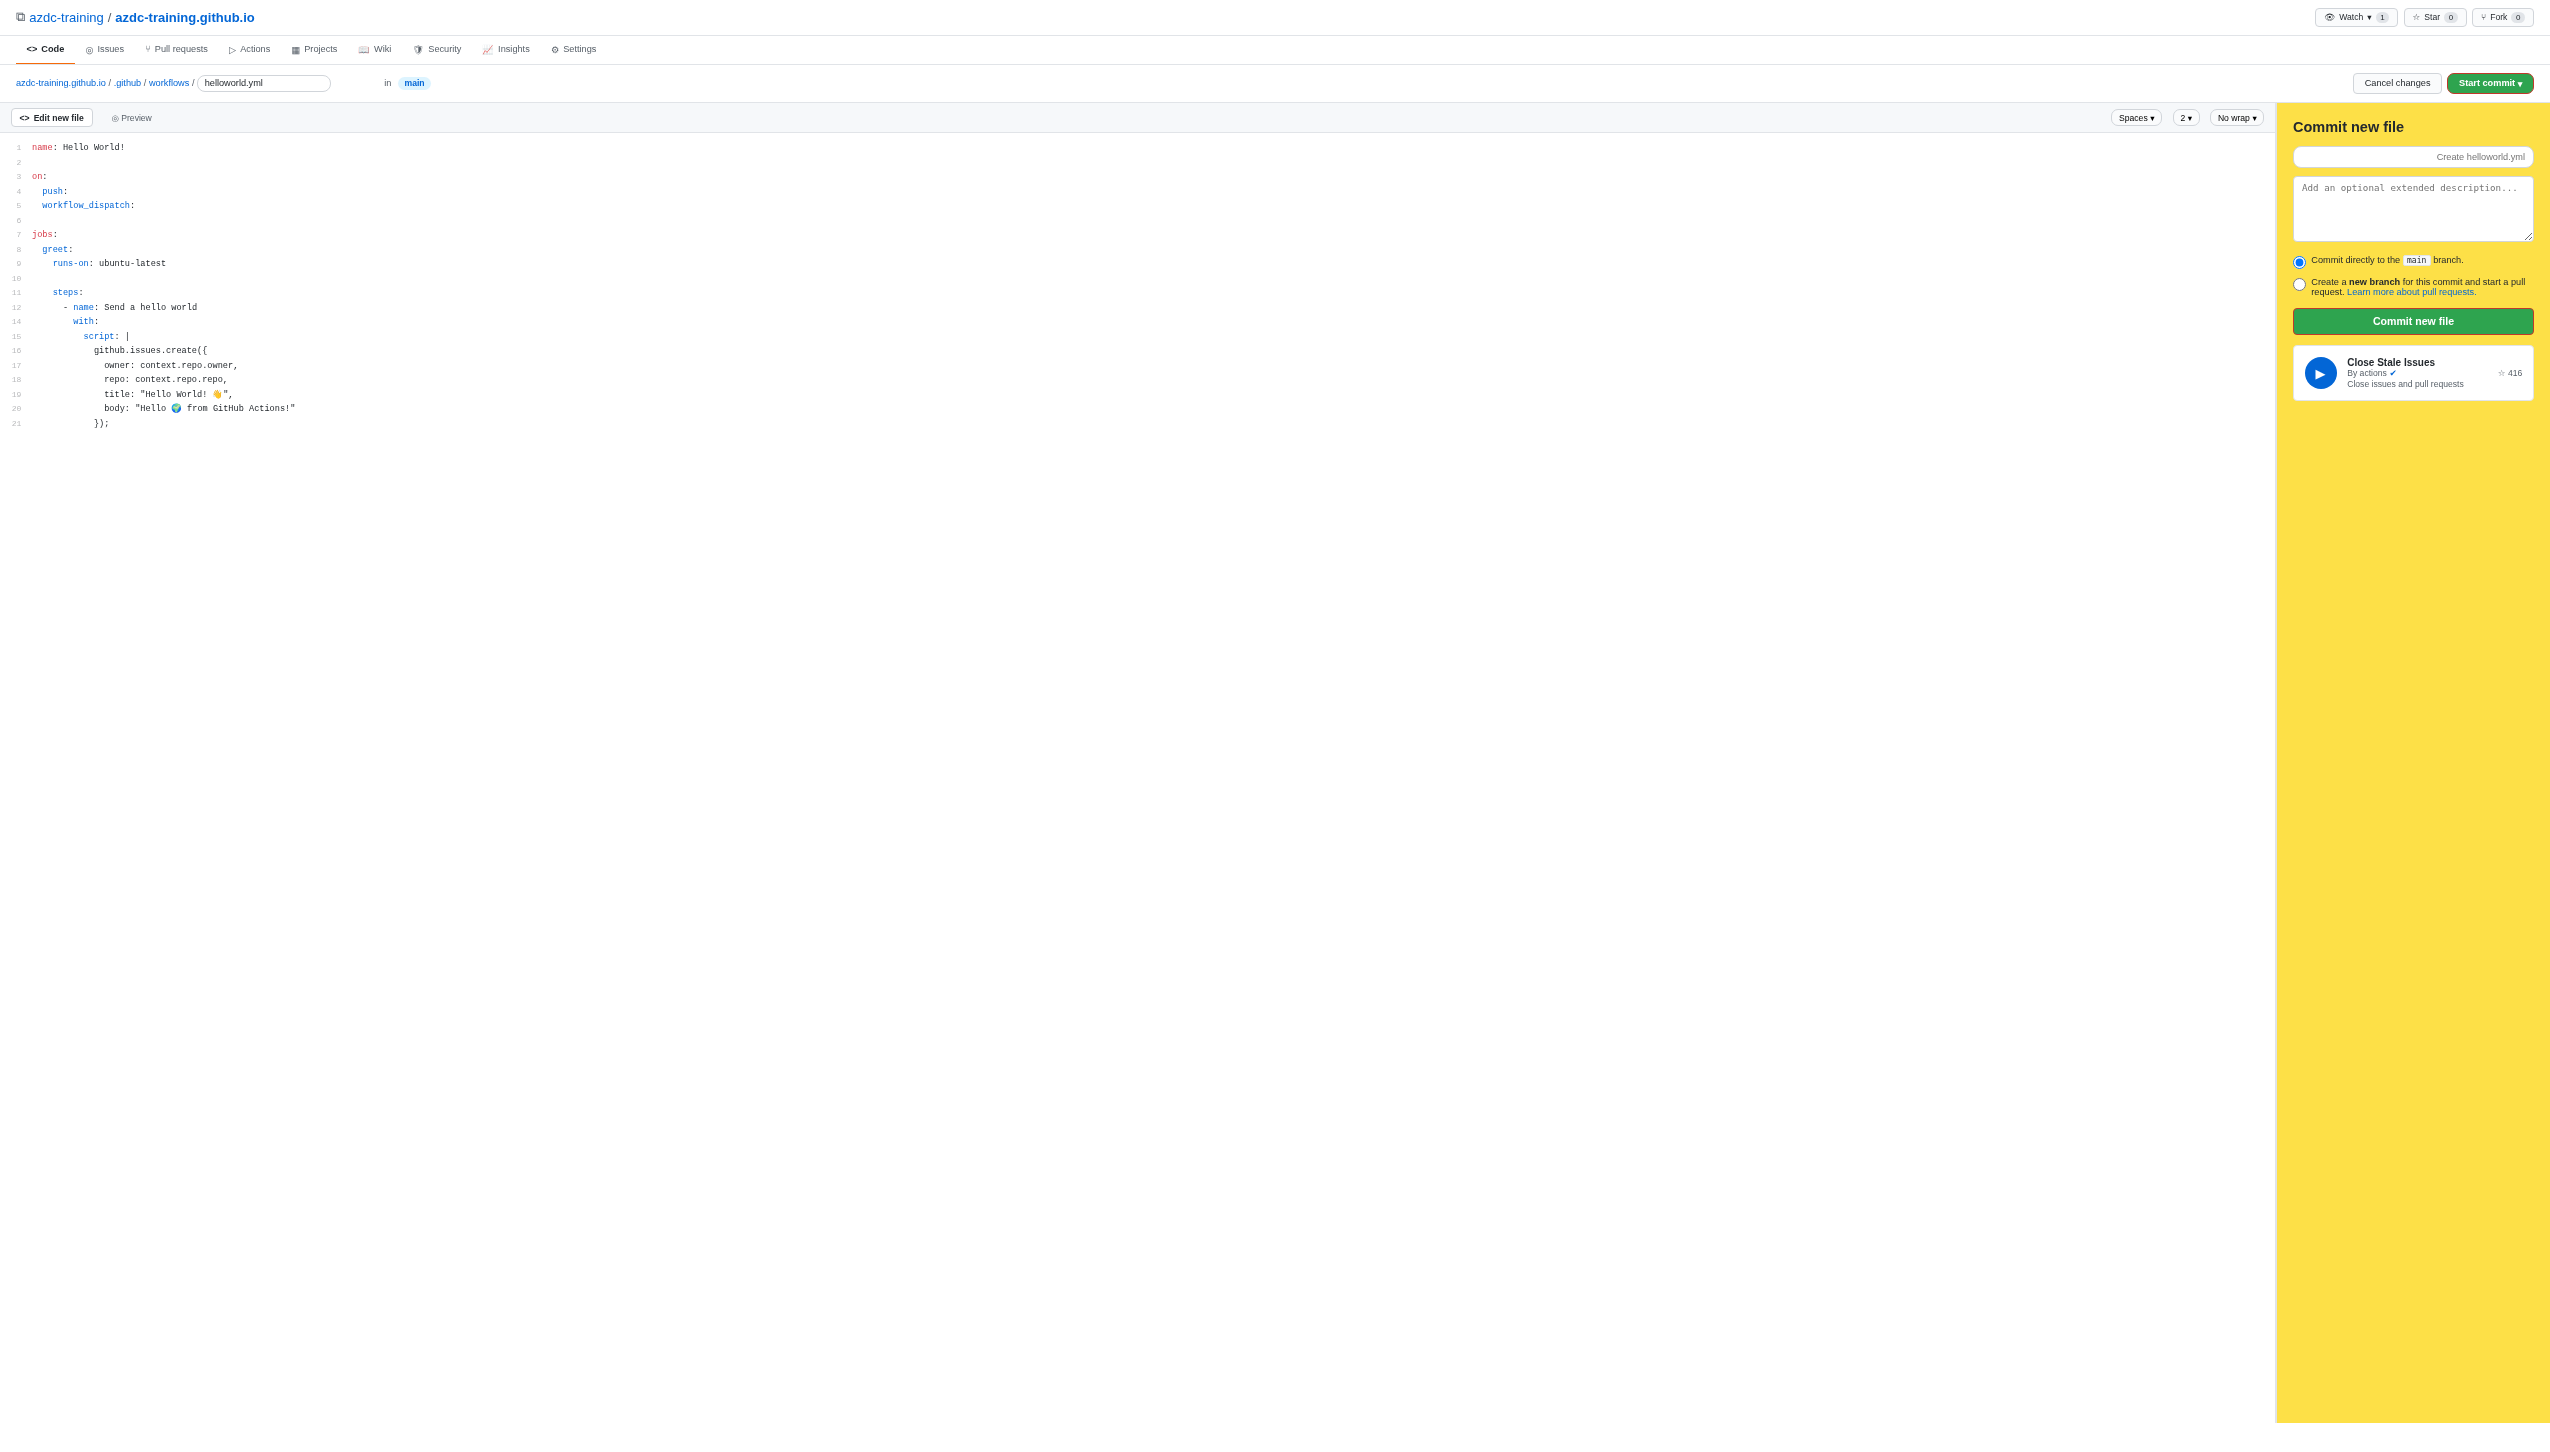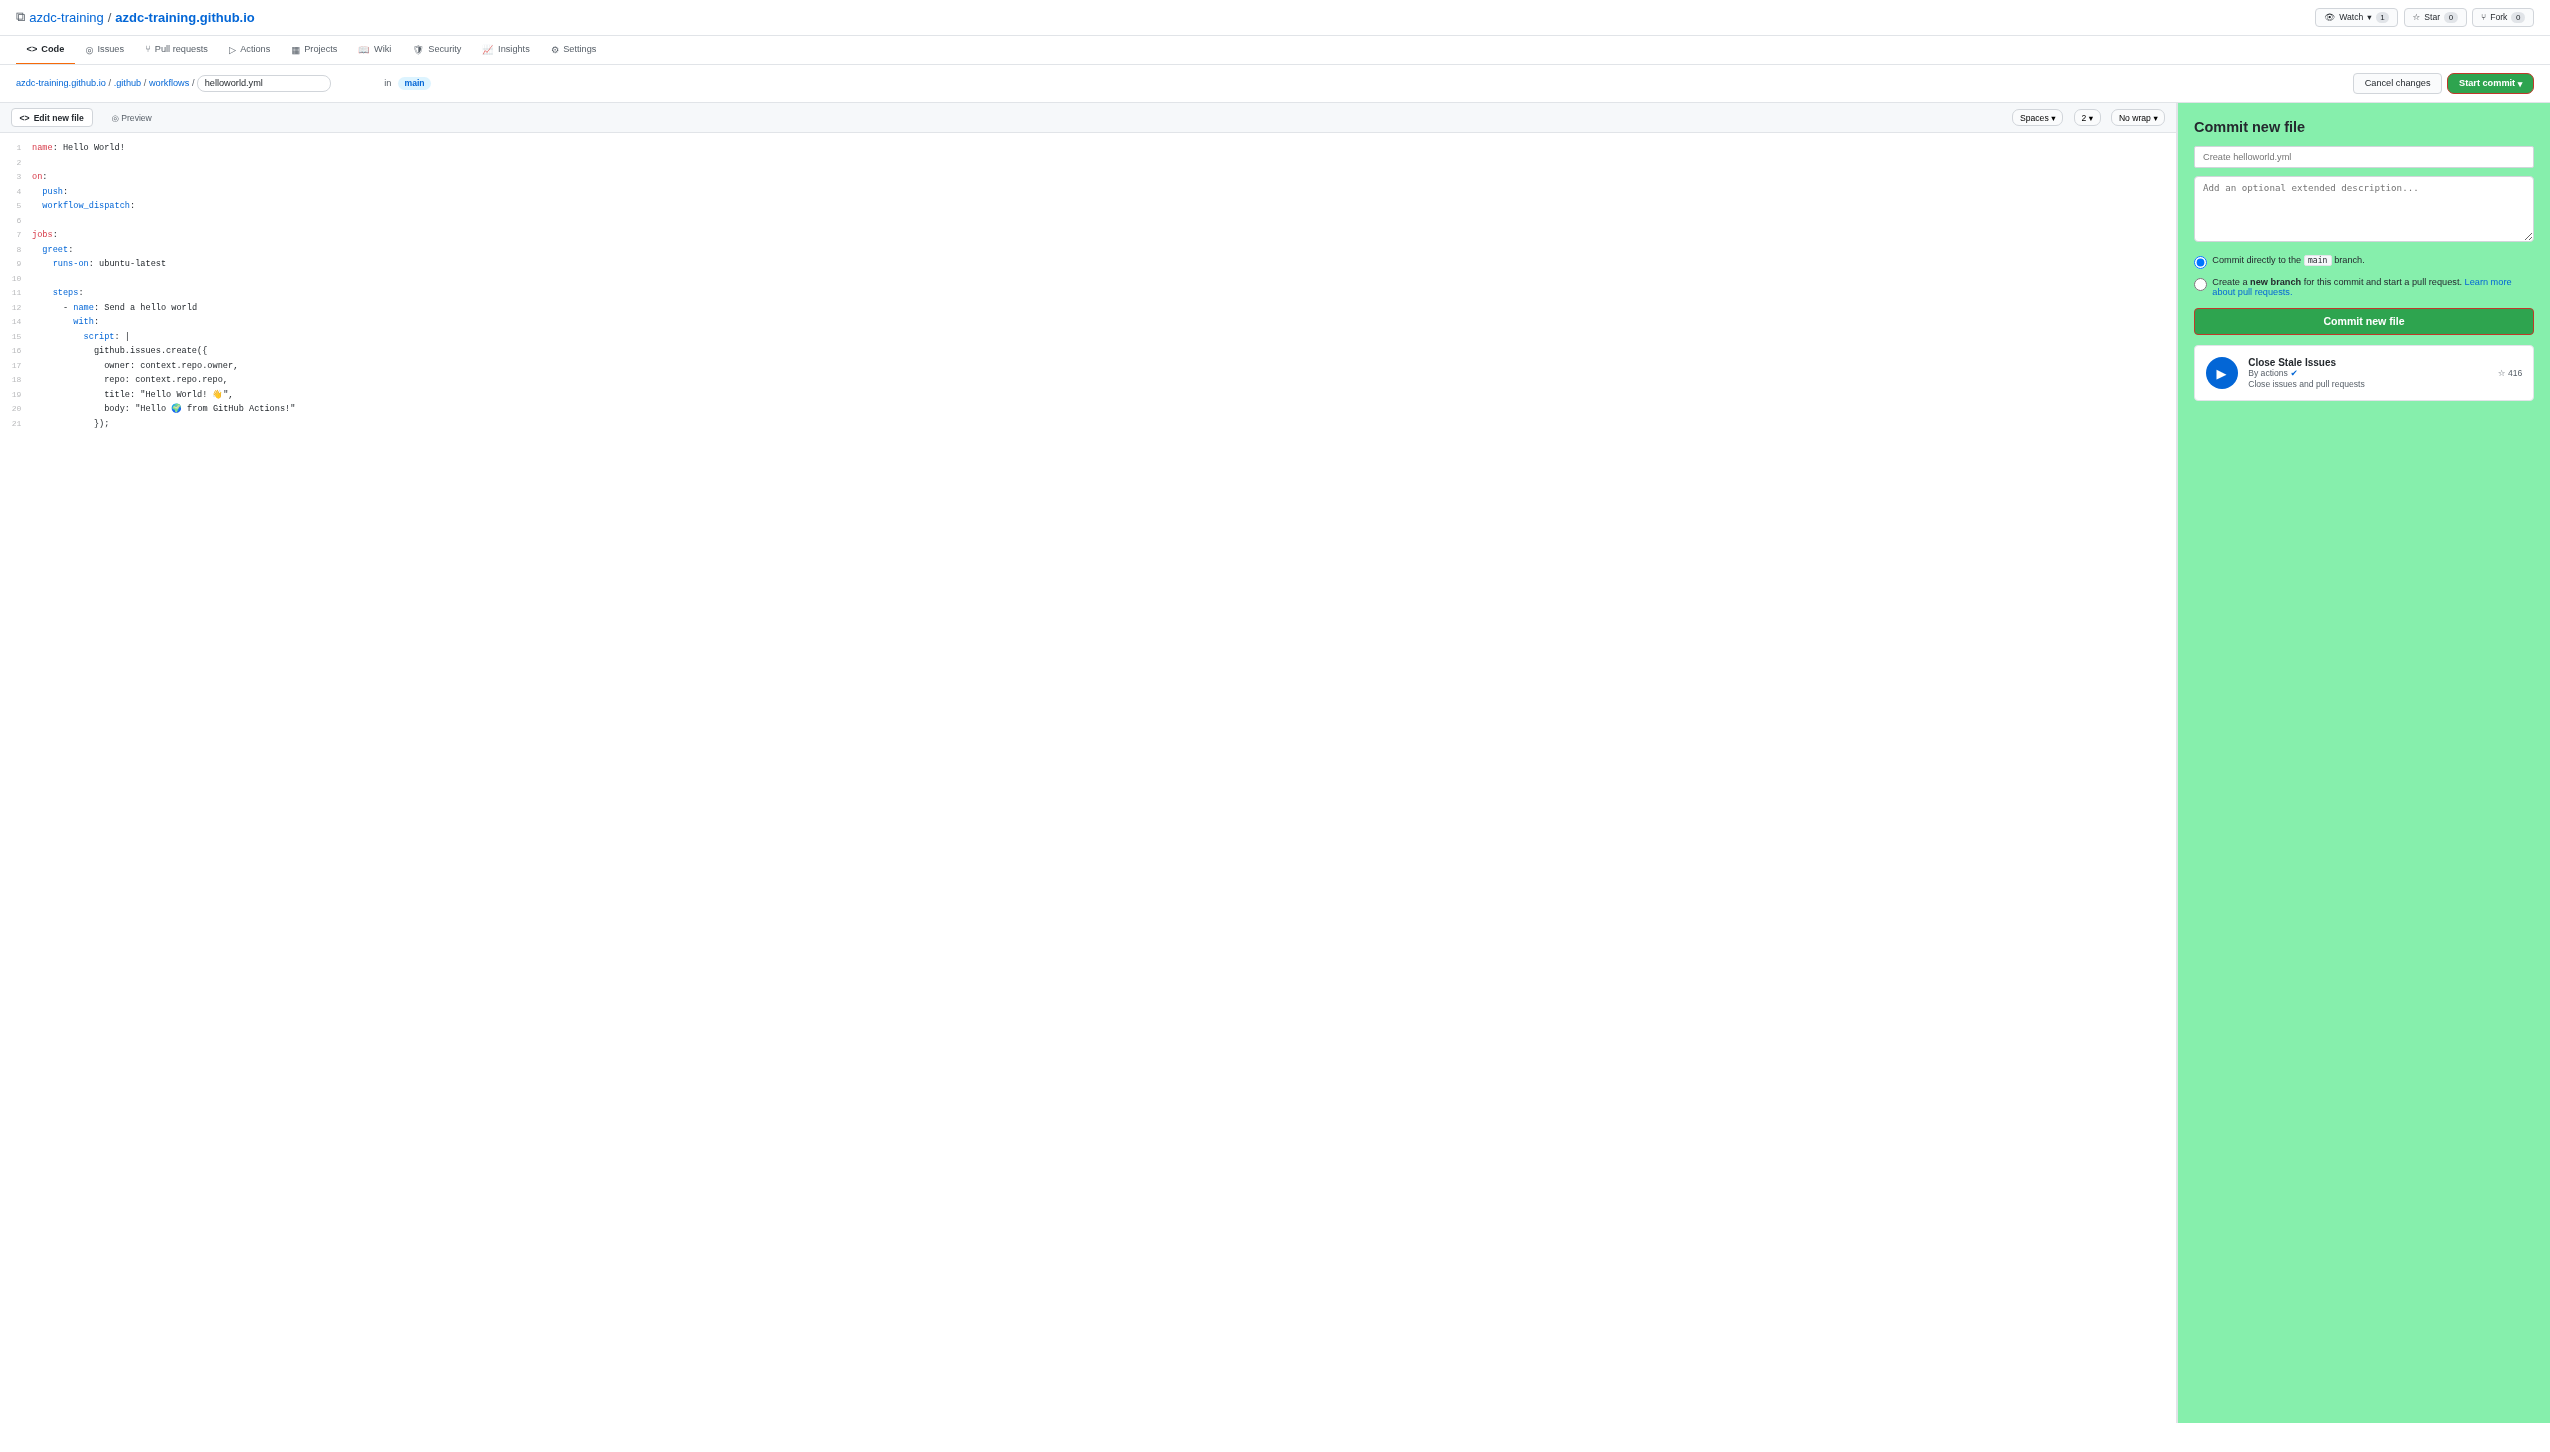--- a/index.html
+++ b/index.html
@@ -180,41 +180,42 @@
       color: #babbbd;
       user-select: none;
       font-size: 8px;
     }
     .line-content { flex: 1; white-space: pre; color: #24292e; }
     .kw-red { color: #d73a49; }
     .kw-blue { color: #0366d6; }
 
     
     .commit-panel {
-      width: 373px;
+      width: 274px;
       padding: 16px;
-      background: #86efac;
+      background: #fde047;
       border-left: 0.7px solid #e1e4e8;
       overflow-y: auto;
     }
     .commit-title-text {
       font-size: 14.5px;
       font-weight: 600;
       color: #24292e;
       margin-bottom: 10.6px;
     }
     .commit-input {
       width: 100%;
       padding: 5.3px 8px;
       border: 0.7px solid #d1d5da;
-      border-radius: 2px;
+      border-radius: 8px;
       font-size: 9.2px;
       color: #6a737d;
       margin-bottom: 8px;
       background: #fff;
+      text-align: right;
     }
     .commit-textarea {
       width: 100%;
       padding: 5.3px 8px;
       border: 0.7px solid #d1d5da;
       border-radius: 4px;
       font-size: 9.2px;
       color: #6a737d;
       height: 66px;
       resize: vertical;

